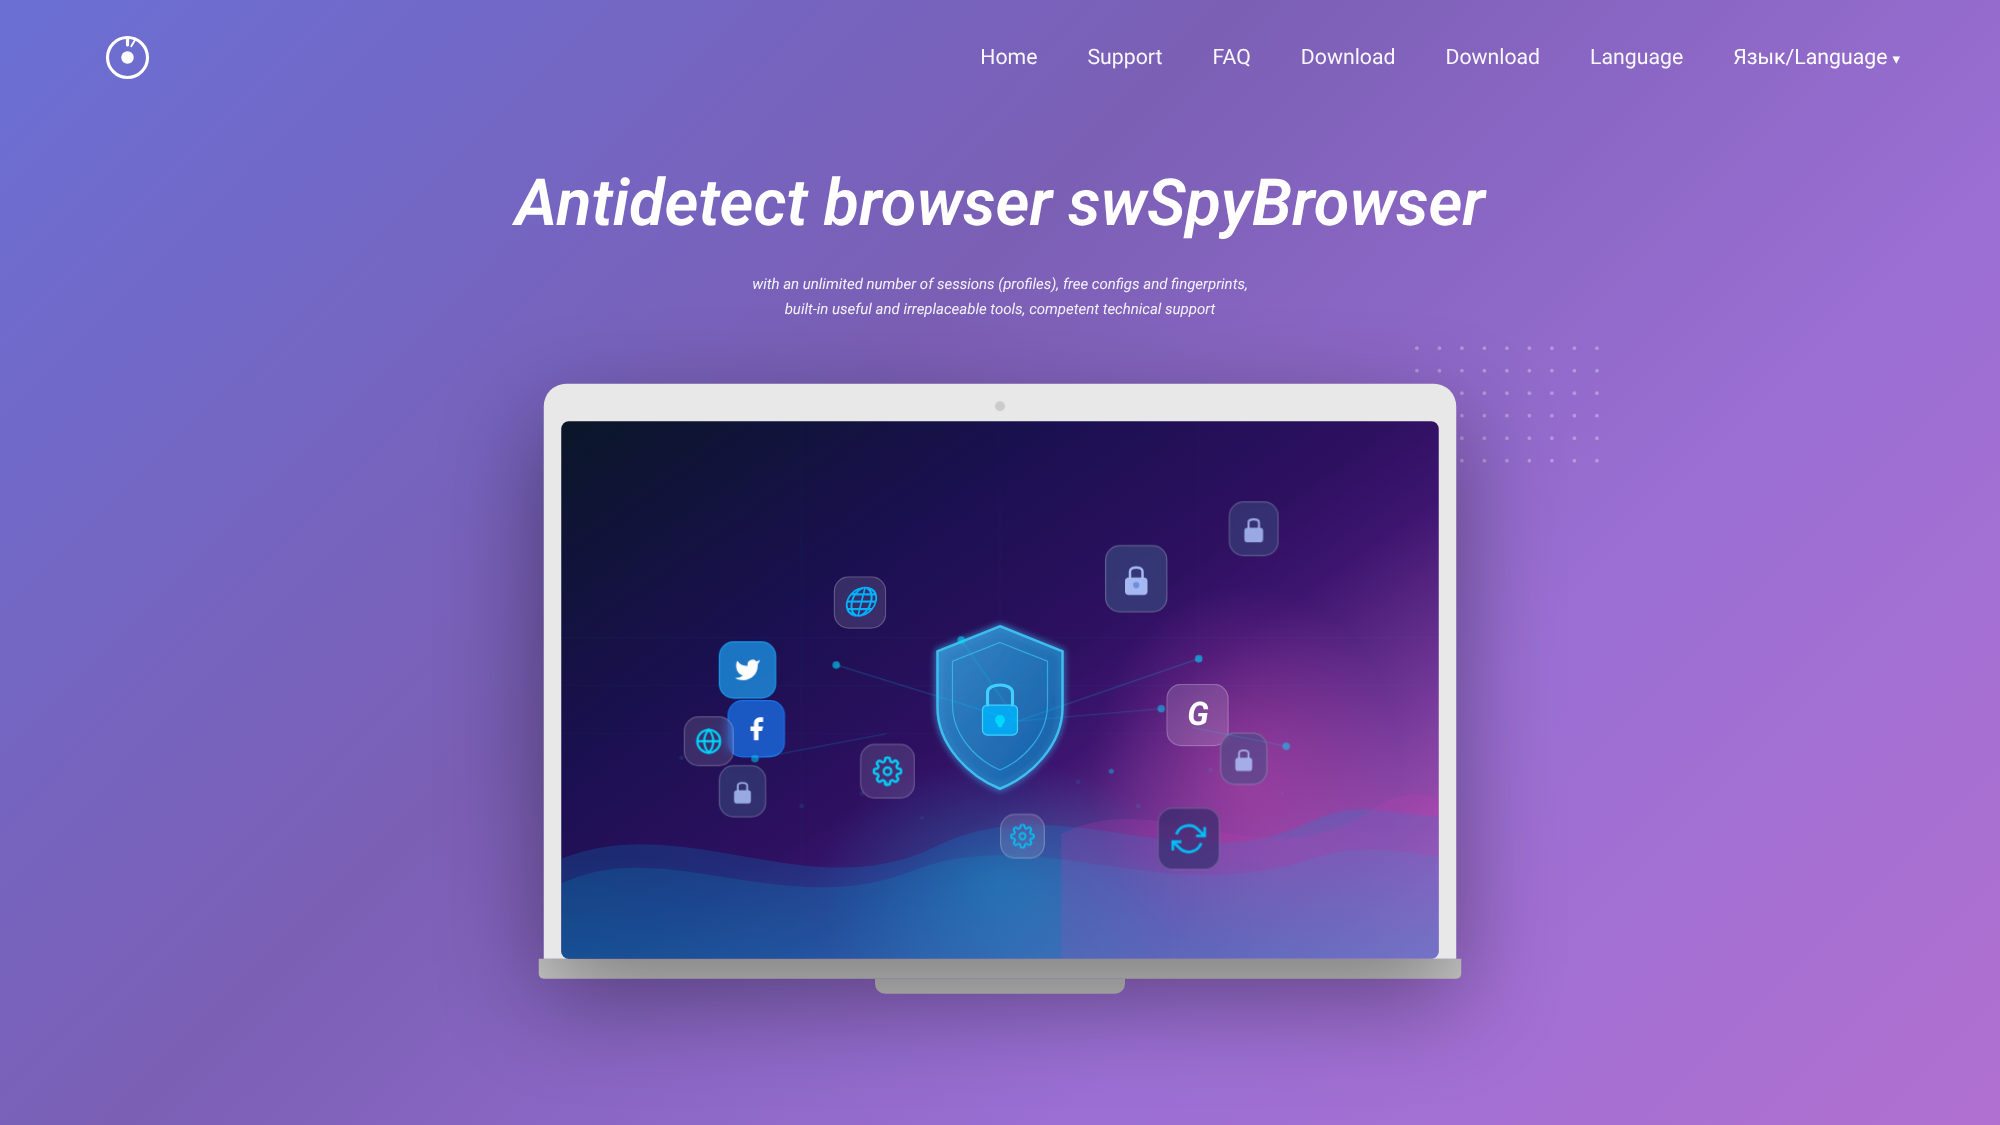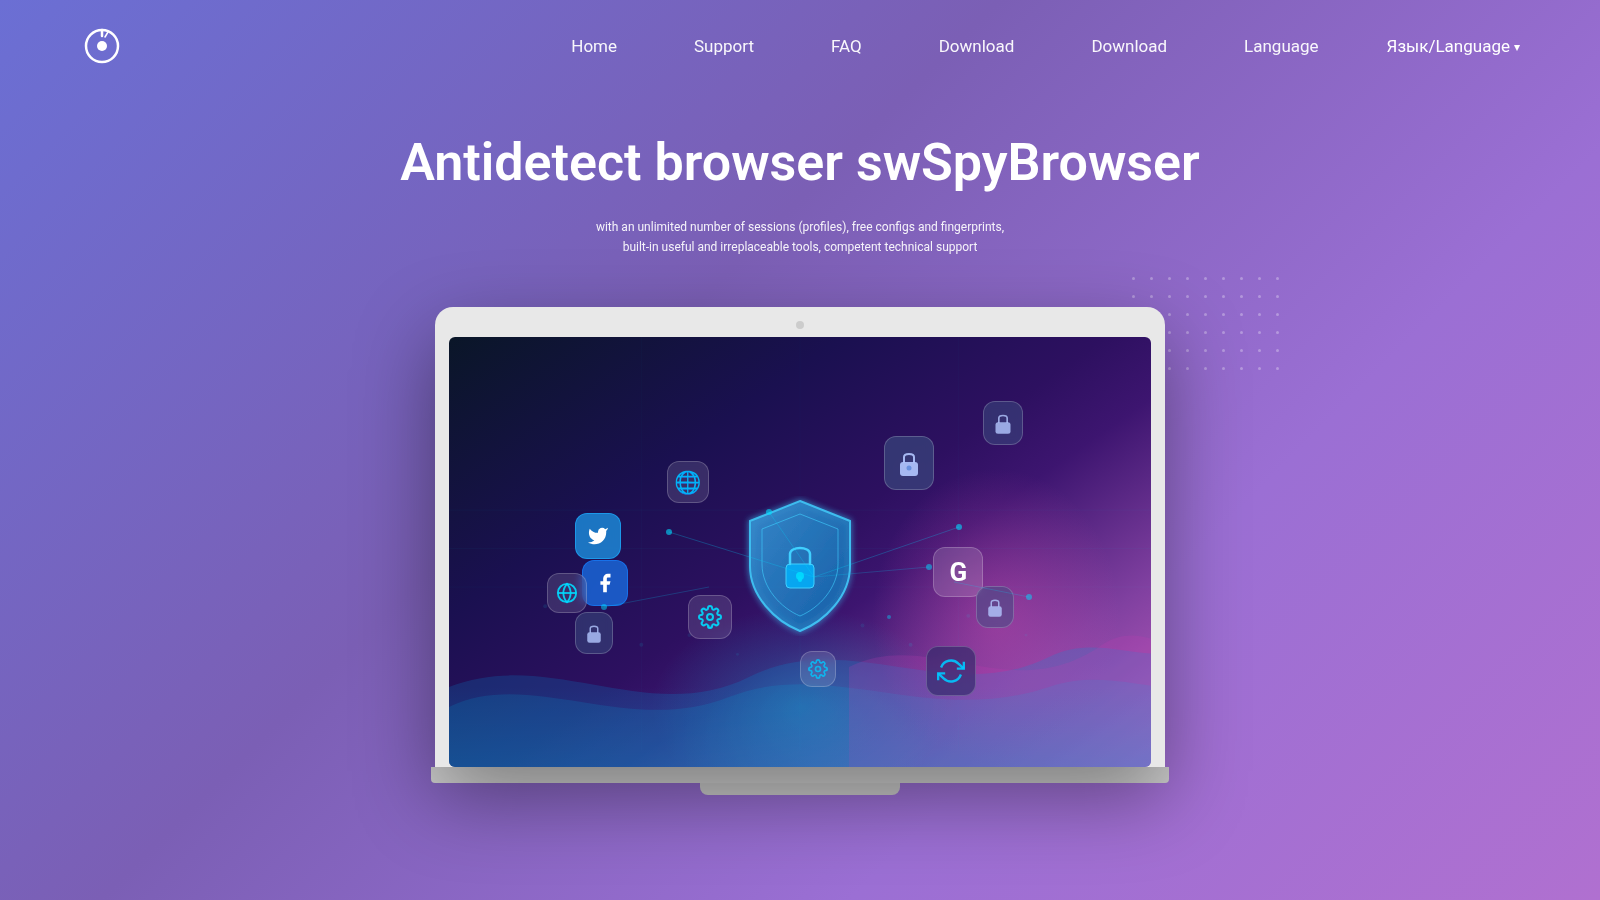--- a/index.html
+++ b/index.html
@@ -43,45 +43,44 @@
       gap: 40px;
       list-style: none;
     }
 
     .nav-links a {
       color: white;
       text-decoration: none;
       font-size: 17px;
       font-weight: 400;
       opacity: 0.95;
-      margin-left: 37px;
     }
 
     .lang-btn {
       display: flex;
       align-items: center;
       gap: 4px;
       color: white;
       font-size: 17px;
       cursor: pointer;
       background: none;
       border: none;
       font-family: inherit;
-      margin-left: 28px;
     }
 
     .chevron-down {
       font-size: 12px;
       margin-top: 2px;
     }
 
     
     .hero {
       text-align: center;
       padding: 40px 112px 0;
+      font-style: italic;
     }
 
     .hero-title {
       color: white;
       font-size: 52px;
       font-weight: 600;
       line-height: 1.2;
       margin-bottom: 24px;
     }
 

